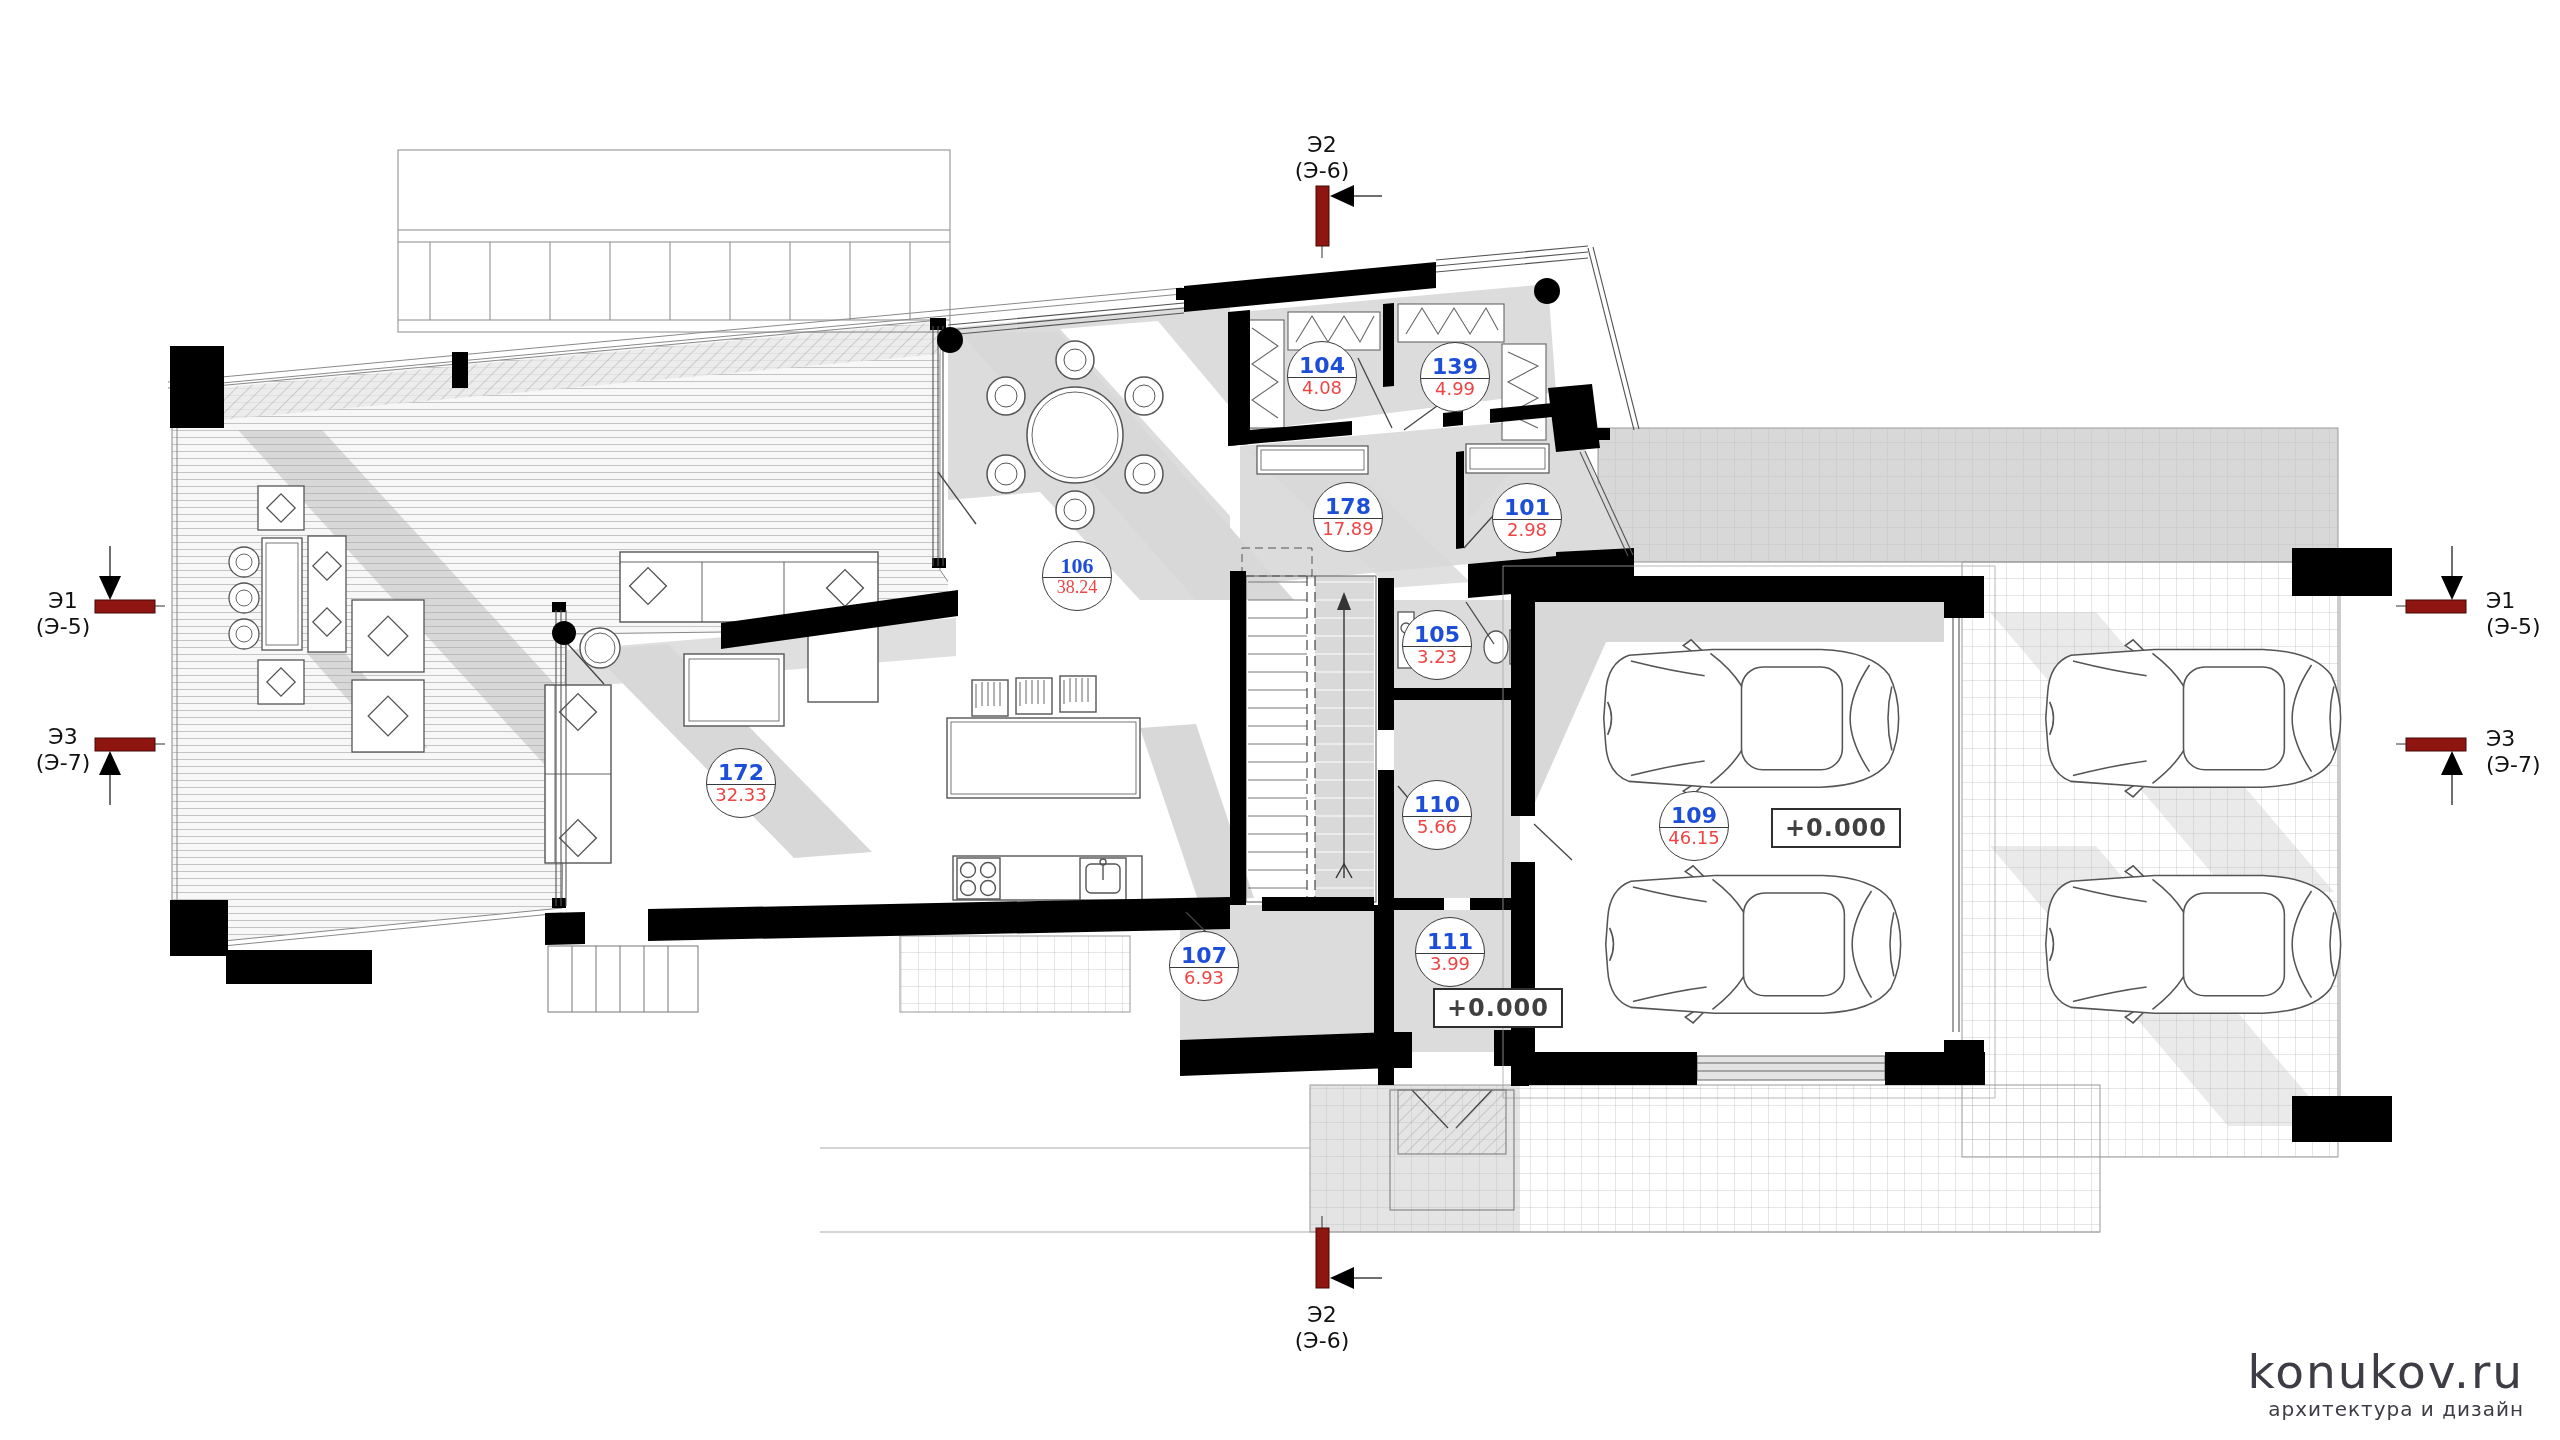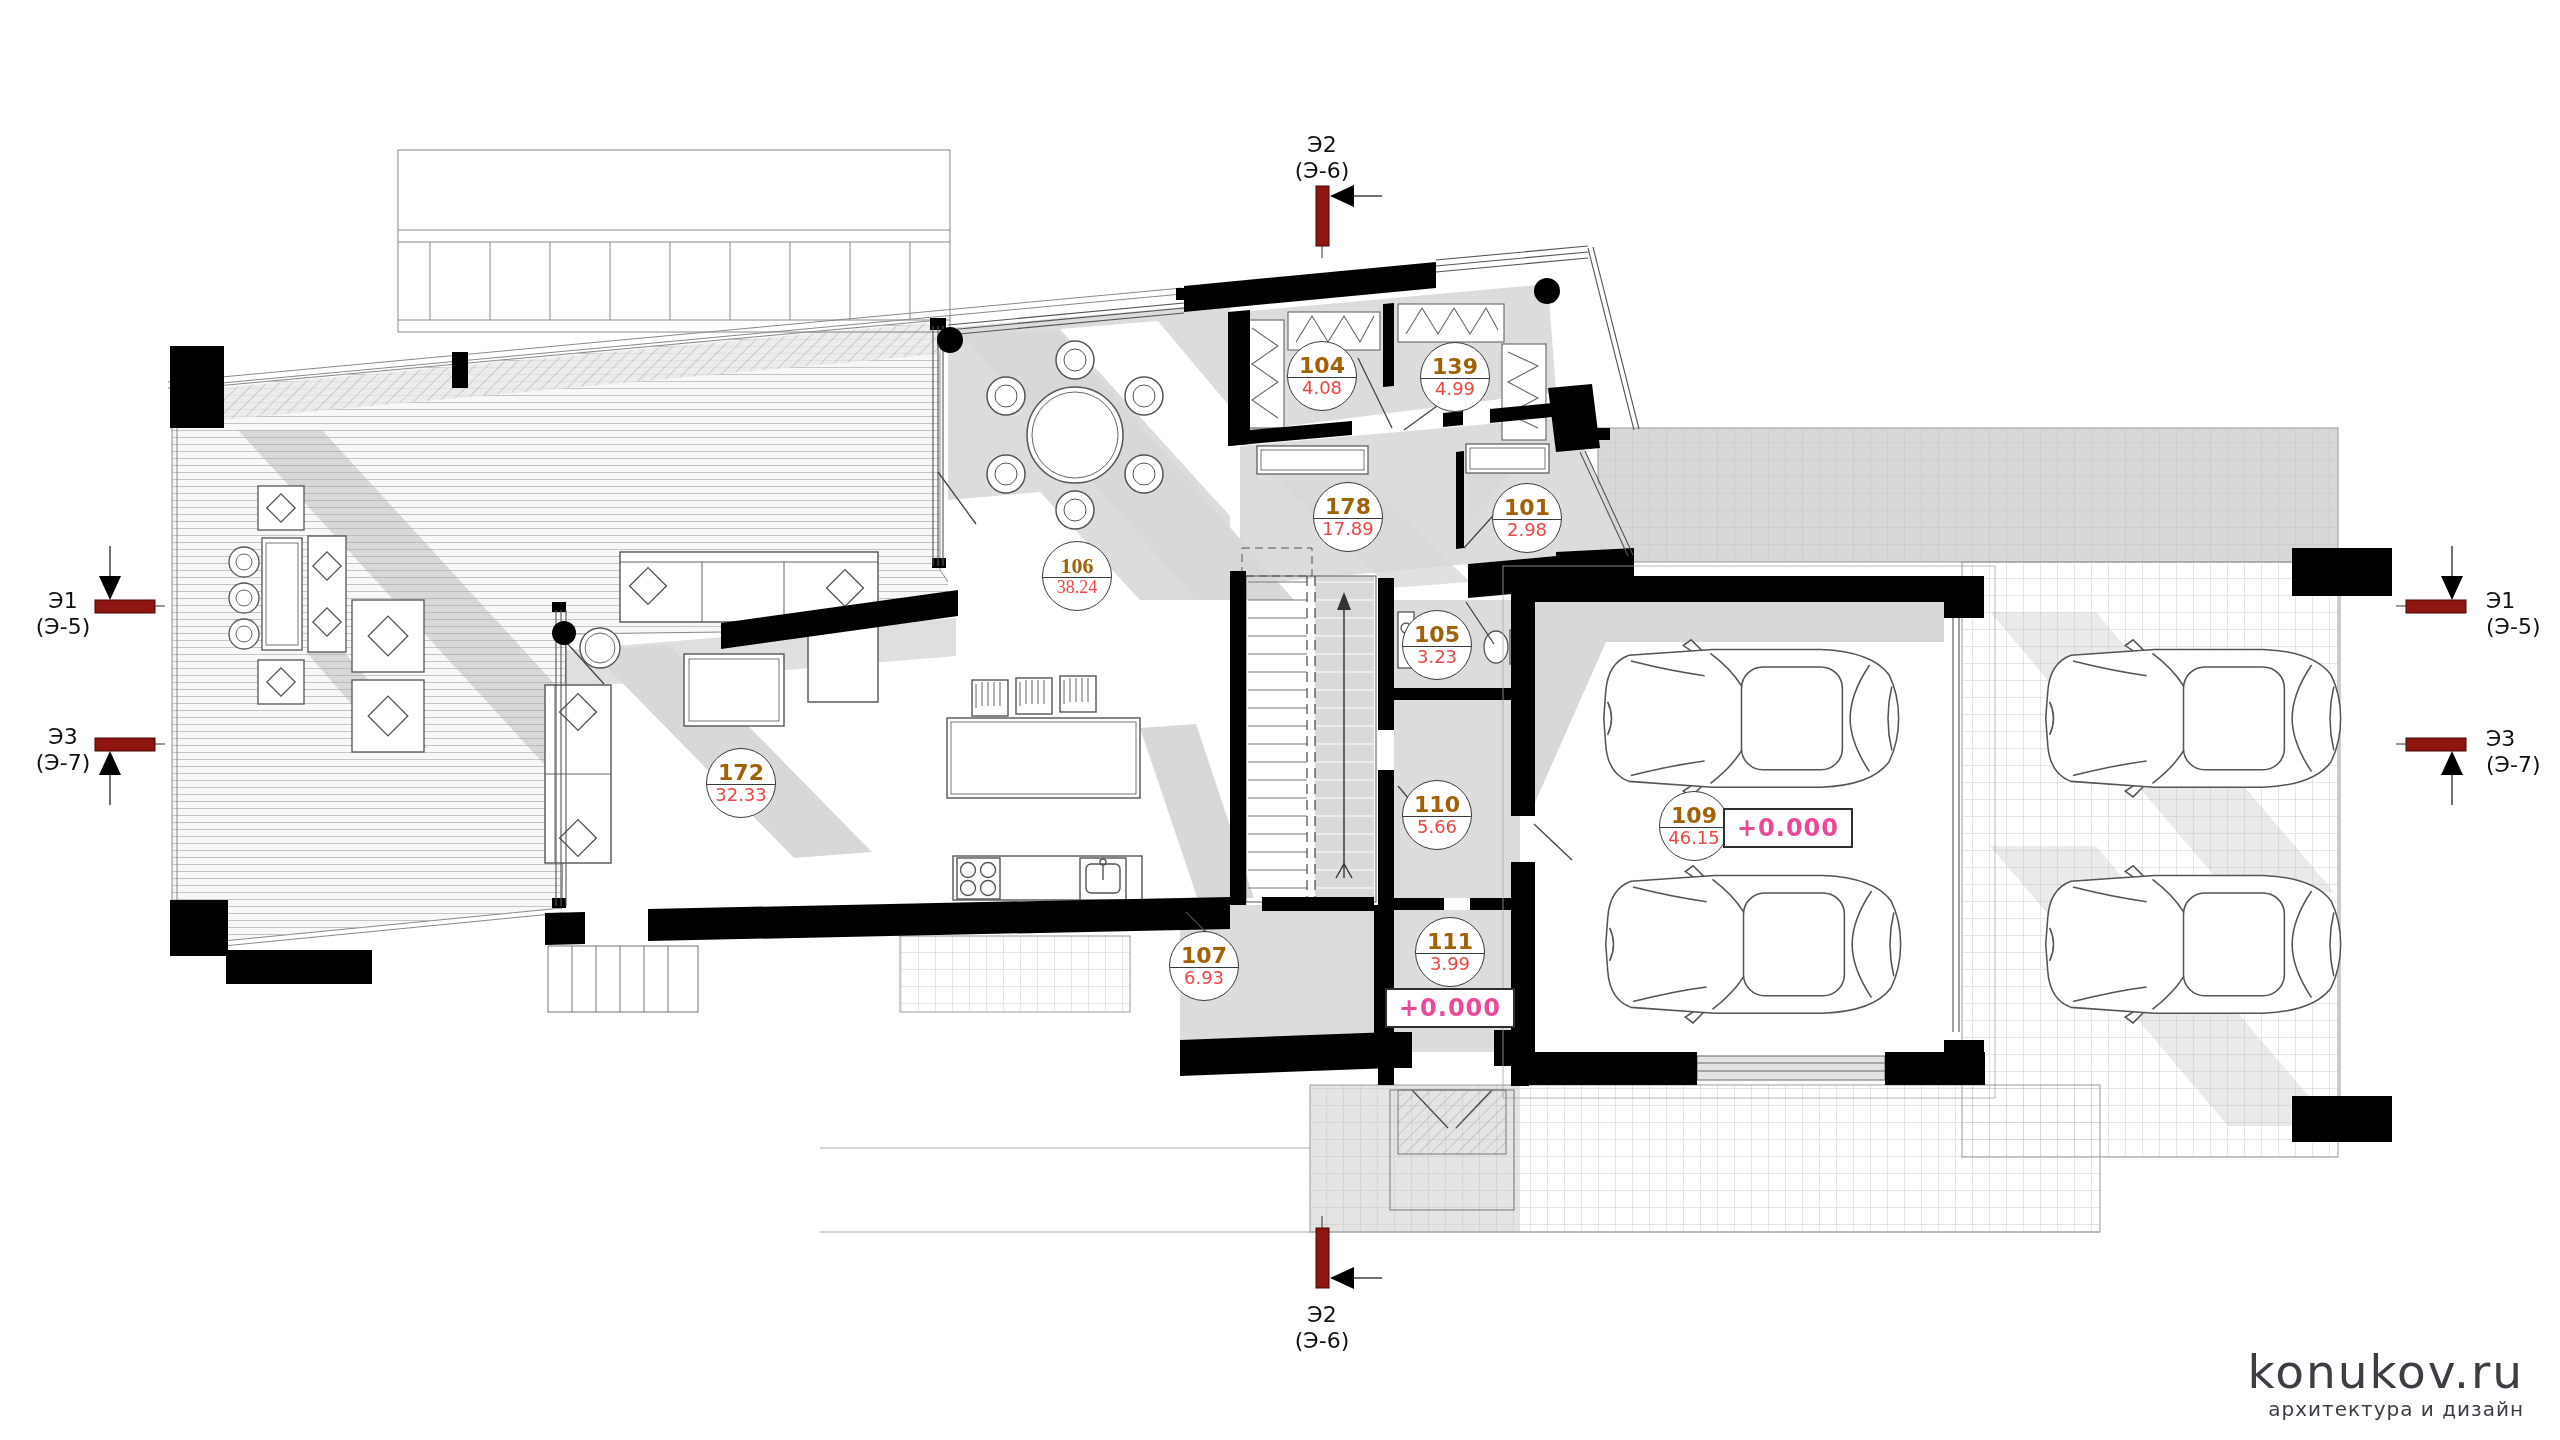--- a/index.html
+++ b/index.html
@@ -3,25 +3,25 @@
 <meta charset="utf-8">
 <style>
   html,body{margin:0;padding:0;background:#ffffff;}
   .stage{position:relative;width:2560px;height:1440px;background:#fff;overflow:hidden;
          font-family:"DejaVu Sans",sans-serif;padding-left:32px;}
   .stage svg{position:absolute;left:0;top:0;}
   #labels{position:absolute;left:0;top:0;width:100%;height:100%;pointer-events:none;}
   .room-label{position:absolute;width:68px;height:68px;border:1.6px solid #3a3a3a;border-radius:50%;
               background:#fff;transform:translate(-50%,-50%);display:flex;flex-direction:column;
               align-items:center;justify-content:center;}
-  .room-number{font-size:22px;font-weight:600;color:#a16207;line-height:1.05;width:100%;text-align:center;}
+  .room-number{font-size:22px;font-weight:600;color:#1d4ed8;line-height:1.05;width:100%;text-align:center;}
   .room-area{font-size:18px;font-weight:400;color:#ef4444;line-height:1.1;width:100%;text-align:center;
              border-top:1.4px solid #3a3a3a;}
   .level-badge{position:absolute;transform:translate(-50%,-50%);border:2px solid #2e2e2e;background:#fff;
-               padding:4px 12px;font-size:24px;font-weight:600;color:#ec4899;letter-spacing:1px;}
+               padding:4px 12px;font-size:24px;font-weight:600;color:#404040;letter-spacing:1px;margin-left:48px;}
   text{font-family:"DejaVu Sans",sans-serif;}
 </style>
 </head>
 <body>
 
 <div class="stage">
 
 <svg width="2560" height="1440" viewBox="0 0 2560 1440">
   <defs>
     <pattern id="deck" width="10" height="7" patternUnits="userSpaceOnUse">

